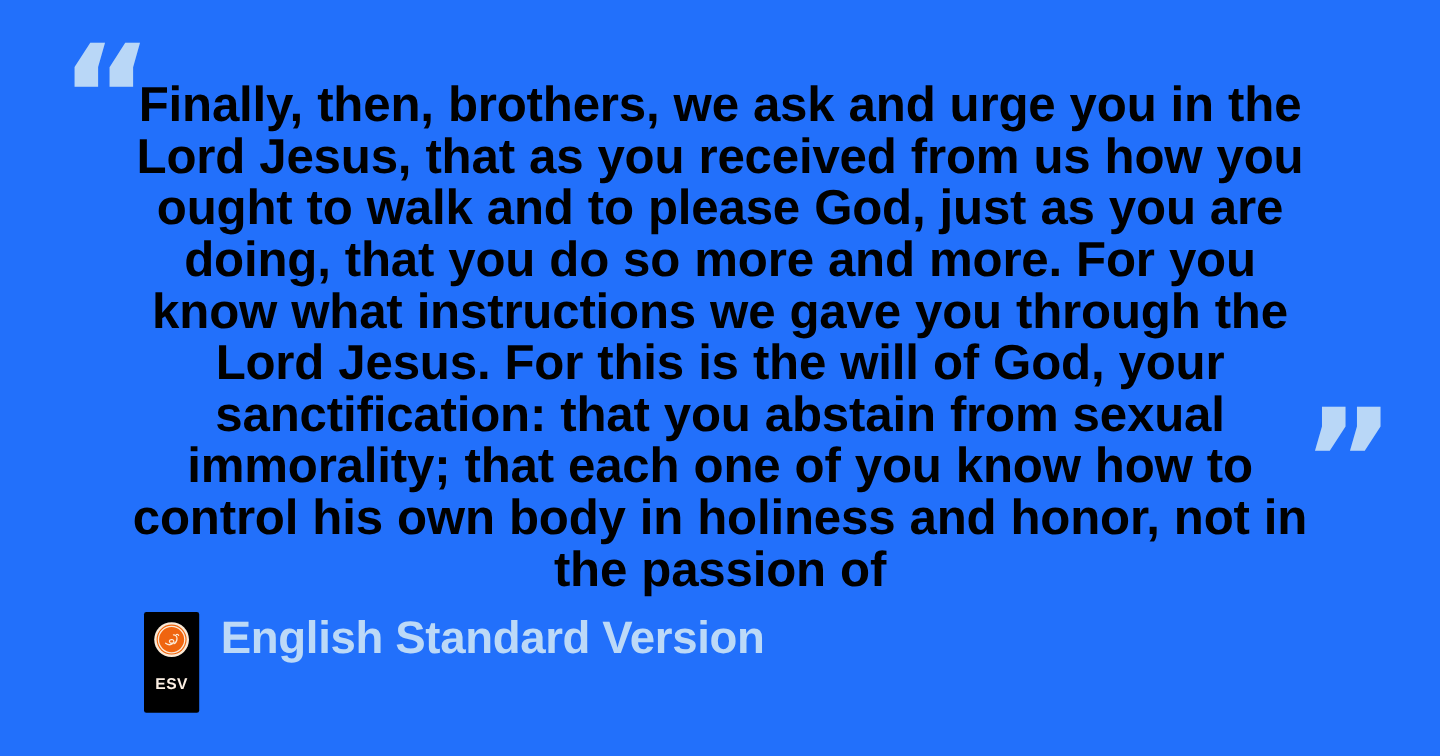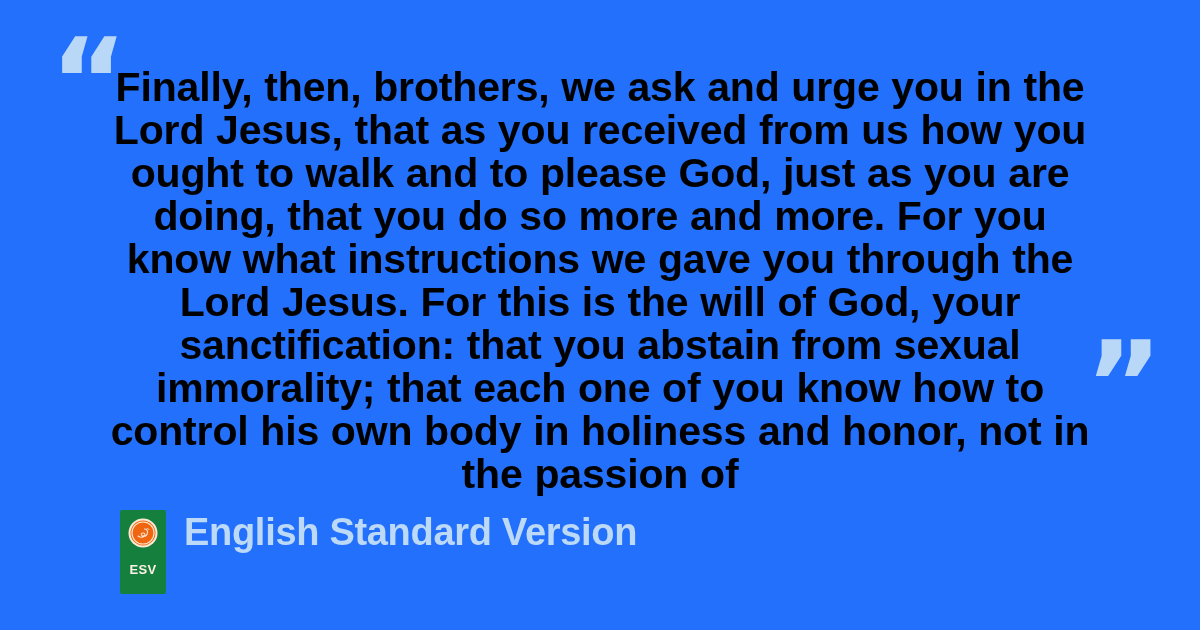--- a/index.html
+++ b/index.html
@@ -63,21 +63,21 @@
     position: absolute;
     left: 120px;
     top: 510px;
     display: flex;
     align-items: flex-start;
   }
 
   #esv-logo {
     width: 46px;
     height: 84px;
-    background: #15803d;
+    background: #000000;
     border-radius: 2px;
     display: flex;
     flex-direction: column;
     align-items: center;
     justify-content: flex-start;
     padding-top: 8px;
     box-sizing: border-box;
     flex: 0 0 auto;
   }
   #esv-seal {

